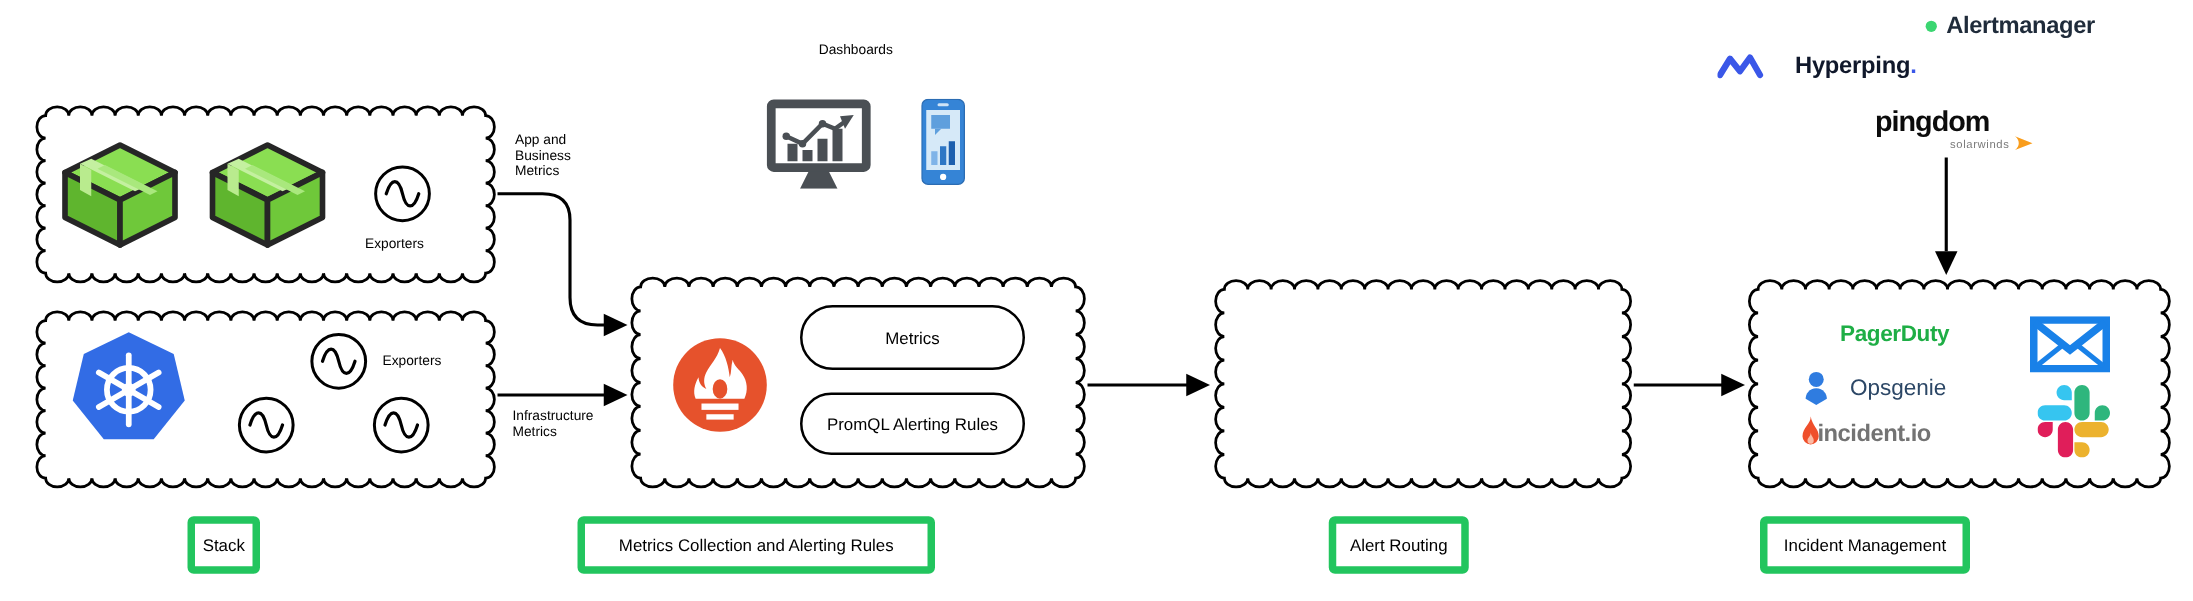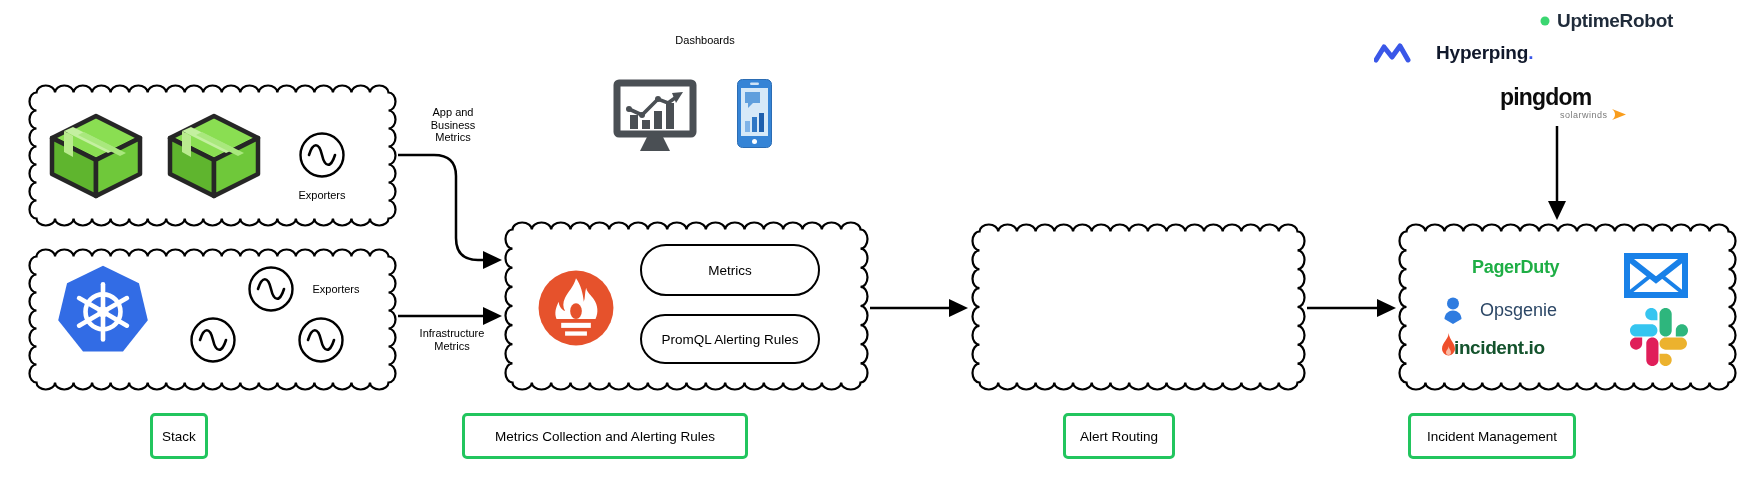--- a/index.html
+++ b/index.html
@@ -1,28 +1,28 @@
 <!DOCTYPE html>
 <html><head>
 <meta charset="utf-8">
 <style>
   * { box-sizing: border-box; margin: 0; padding: 0; }
   body { background: #ffffff; font-family: "Liberation Sans", sans-serif; }
   .canvas { position: relative; width: 1754px; height: 481px; background: #fff; overflow: hidden; }
   .abs { position: absolute; }
   .overlay { position: absolute; left: 0; top: 0; pointer-events: none; }
   .cloud-svg path { fill: #ffffff; stroke: #000000; stroke-width: 2.2; }
-  .small-label { font-size: 11px; color: #000; text-align: center; white-space: pre-line; line-height: 1.15; }
+  .small-label { font-size: 11px; color: #000; text-align: left; white-space: pre-line; line-height: 1.15; }
   .node-text { font-size: 13.5px; color: #000; display: flex; align-items: center; justify-content: center; text-align: center; }
   .stadium { background: #fff; border: 2px solid #000; border-radius: 26px; display: flex; align-items: center; justify-content: center; font-size: 13.5px; color: #000; }
-  .caption { background: #fff; border: 3px solid #22c55e; border-radius: 5px; display: flex; align-items: center; justify-content: center; font-size: 13.5px; color: #000; text-align: center; }
+  .caption { background: #fff; border: 6px solid #22c55e; border-radius: 5px; display: flex; align-items: center; justify-content: center; font-size: 13.5px; color: #000; text-align: center; }
   .brand-row { display: flex; align-items: center; }
   .pagerduty-text { font-size: 18px; font-weight: bold; color: #1eae45; letter-spacing: -0.3px; }
   .opsgenie-text { font-size: 18px; color: #2c4766; font-weight: 500; margin-left: 17px; }
-  .incidentio-text { font-size: 19px; font-weight: bold; color: #14532d; margin-left: -3px; letter-spacing: -0.4px; }
+  .incidentio-text { font-size: 19px; font-weight: bold; color: #737373; margin-left: -3px; letter-spacing: -0.4px; }
   .uptimerobot-text { font-size: 19px; font-weight: bold; color: #1f2b3a; margin-left: 7px; letter-spacing: -0.3px; }
   .hyperping-text { font-size: 19px; font-weight: bold; color: #10182b; margin-left: 24px; letter-spacing: -0.2px; }
   .hyperping-dot { color: #3a57e8; font-weight: bold; font-size: 19px; }
   .pingdom-text { font-size: 23px; font-weight: bold; color: #0c0c0c; letter-spacing: -0.8px; }
   .solarwinds-text { font-size: 9px; color: #7a7a7a; letter-spacing: 0.5px; }
 </style>
 </head>
 <body>
 
 <div class="canvas">
@@ -197,21 +197,21 @@
     <path d="M45.2,0c-7.1,0-12.9,5.8-12.9,12.9s5.8,12.9,12.9,12.9h12.9V12.9C58.1,5.8,52.3,0,45.2,0 M45.2,34.5H12.9C5.8,34.5,0,40.3,0,47.4s5.8,12.9,12.9,12.9h32.3c7.1,0,12.9-5.8,12.9-12.9S52.3,34.5,45.2,34.5" fill="#36C5F0"></path>
     <path d="M122.8,47.4c0-7.1-5.8-12.9-12.9-12.9S97,40.3,97,47.4v12.9h12.9C117,60.3,122.8,54.5,122.8,47.4 M88.3,47.4V12.9C88.3,5.8,82.5,0,75.4,0S62.5,5.8,62.5,12.9v34.5c0,7.1,5.8,12.9,12.9,12.9S88.3,54.5,88.3,47.4" fill="#2EB67D"></path>
     <path d="M75.4,122.8c7.1,0,12.9-5.8,12.9-12.9S82.5,97,75.4,97H62.5v12.9C62.5,117,68.3,122.8,75.4,122.8 M75.4,88.3h32.3c7.1,0,12.9-5.8,12.9-12.9s-5.8-12.9-12.9-12.9H75.4c-7.1,0-12.9,5.8-12.9,12.9S68.3,88.3,75.4,88.3" fill="#ECB22E"></path>
     <path d="M0,75.4c0,7.1,5.8,12.9,12.9,12.9s12.9-5.8,12.9-12.9V62.5H12.9C5.8,62.5,0,68.3,0,75.4 M34.5,75.4v34.5c0,7.1,5.8,12.9,12.9,12.9s12.9-5.8,12.9-12.9V75.4c0-7.1-5.8-12.9-12.9-12.9S34.5,68.3,34.5,75.4" fill="#E01E5A"></path>
   </svg>
 
   <div class="abs brand-row" style="left:1540px;top:8px;height:26px">
     <svg width="10" height="10" viewBox="0 0 10 10">
       <circle cx="5" cy="5" r="4.5" fill="#3bd671"></circle>
     </svg>
-    <span class="uptimerobot-text">UptimeRobot</span>
+    <span class="uptimerobot-text">Alertmanager</span>
   </div>
   <div class="abs brand-row" style="left:1374px;top:40px;height:26px">
     <svg width="38" height="23" viewBox="0 0 38 23">
       <polyline points="2,18 10,5 18,15 26,4 34,18" fill="none" stroke-width="5" stroke-linecap="round" stroke-linejoin="round" stroke="#3a57e8"></polyline>
     </svg>
     <span class="hyperping-text">Hyperping</span>
       <span class="hyperping-dot">.</span>
   </div>
   <div class="abs" style="left:1500px;top:84px">
     <span class="pingdom-text">pingdom</span>

